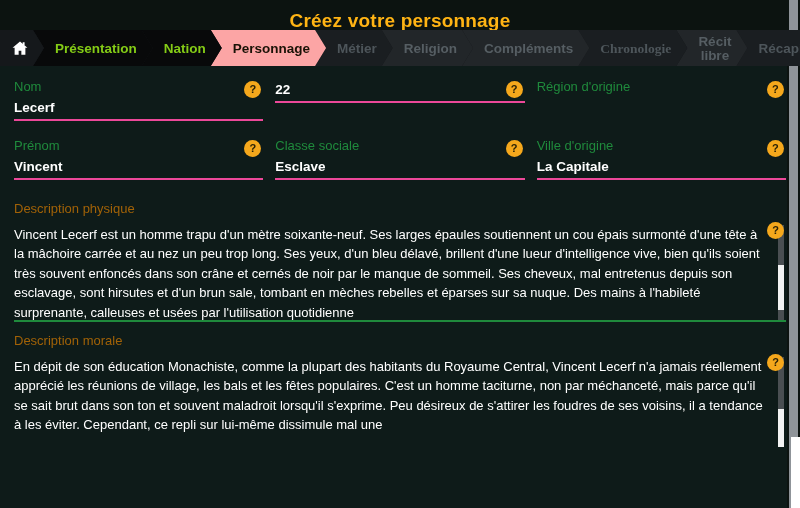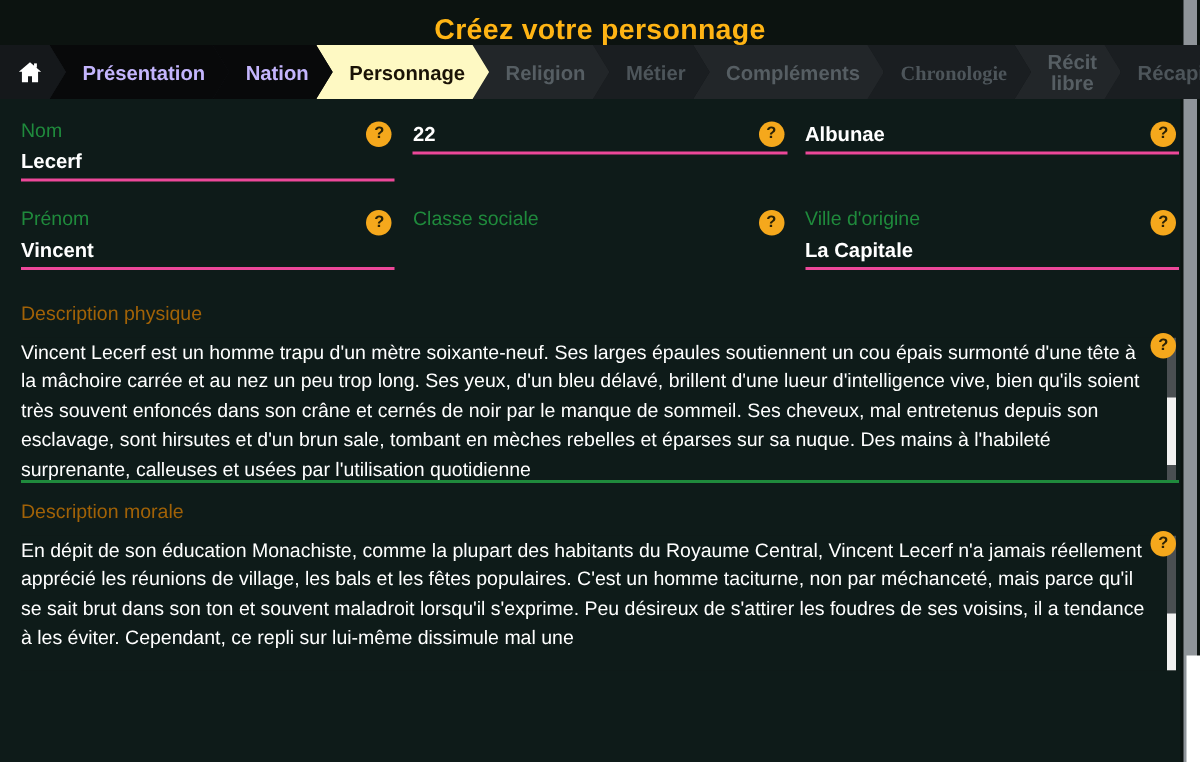--- a/index.html
+++ b/index.html
@@ -65,22 +65,22 @@
     clip-path: polygon(0 0, calc(100% - 11px) 0, 100% 50%, calc(100% - 11px) 100%, 0 100%, 11px 50%);
     margin-left: -11px;
   }
   .step:first-child { margin-left: 0; }
 
   .step.home {
     background: #15181b;
     padding: 0 14px 0 10px;
     clip-path: polygon(0 0, calc(100% - 11px) 0, 100% 50%, calc(100% - 11px) 100%, 0 100%);
   }
-  .step.done      { background: #08090a; color: #c4b5fd; }
-  .step.current   { background: #fef9c3; color: #1a1206; }
+  .step.done      { background: #08090a; color: #84cc16; }
+  .step.current   { background: #fca5a5; color: #1a1206; }
   .step.todo      { background: #222629; color: #565e63; }
   .step.todo.alt  { background: #1a1e21; color: #4d555a; }
   .step.two-line  { line-height: 14px; padding-top: 1px; }
 
   .house-icon { width: 20px; height: 19px; display: block; }
 
   
   .fields {
     padding: 12px 14px 6px 14px;
     display: grid;
@@ -214,22 +214,22 @@
   </div>
 
   <nav class="steps" id="steps">
       <div class="step home" style="z-index: 40;"><span><svg class="house-icon" viewBox="0 0 24 24" aria-hidden="true">
             <path fill="#ffffff" d="M12 3.2 2.6 11.2h2.6V20h5.1v-5.1h3.4V20h5.1v-8.8h2.6z"></path>
             <rect x="15.4" y="4.1" width="2.4" height="3.6" fill="#ffffff"></rect>
           </svg></span></div>
       <div class="step done" style="z-index: 39;"><span>Présentation</span></div>
       <div class="step done" style="z-index: 38;"><span>Nation</span></div>
       <div class="step current" style="z-index: 37;"><span>Personnage</span></div>
+      <div class="step todo alt" style="z-index: 35;"><span>Métier</span></div>
       <div class="step todo" style="z-index: 36;"><span>Religion</span></div>
-      <div class="step todo alt" style="z-index: 35;"><span>Métier</span></div>
       <div class="step todo" style="z-index: 34;"><span>Compléments</span></div>
       <div class="step todo alt" style="z-index: 33; font-family: Liberation Serif, serif;"><span>Chronologie</span></div>
       <div class="step todo two-line" style="z-index: 32;"><span>Récit
 libre</span></div>
       <div class="step todo alt" style="z-index: 31;"><span>Récapitulatif</span></div>
     </nav>
 
   <section class="fields" id="fields">
       <div class="field">
         <div class="field-label">Nom</div>
@@ -238,34 +238,35 @@
         </div>
         <div class="help">?</div>
       </div>
       <div class="field">
         <div class="field-input-row">
           <span class="field-value">22</span>
         </div>
         <div class="help">?</div>
       </div>
       <div class="field">
-        <div class="field-input-row">
-          <span class="field-value">Albunae</span>
-        </div>
+        <div class="field-label">Région d'origine</div>
         <div class="help">?</div>
       </div>
       <div class="field">
         <div class="field-label">Prénom</div>
         <div class="field-input-row">
           <span class="field-value">Vincent</span>
         </div>
         <div class="help">?</div>
       </div>
       <div class="field">
         <div class="field-label">Classe sociale</div>
+        <div class="field-input-row">
+          <span class="field-value">Esclave</span>
+        </div>
         <div class="help">?</div>
       </div>
       <div class="field">
         <div class="field-label">Ville d'origine</div>
         <div class="field-input-row">
           <span class="field-value">La Capitale</span>
         </div>
         <div class="help">?</div>
       </div>
     </section>

